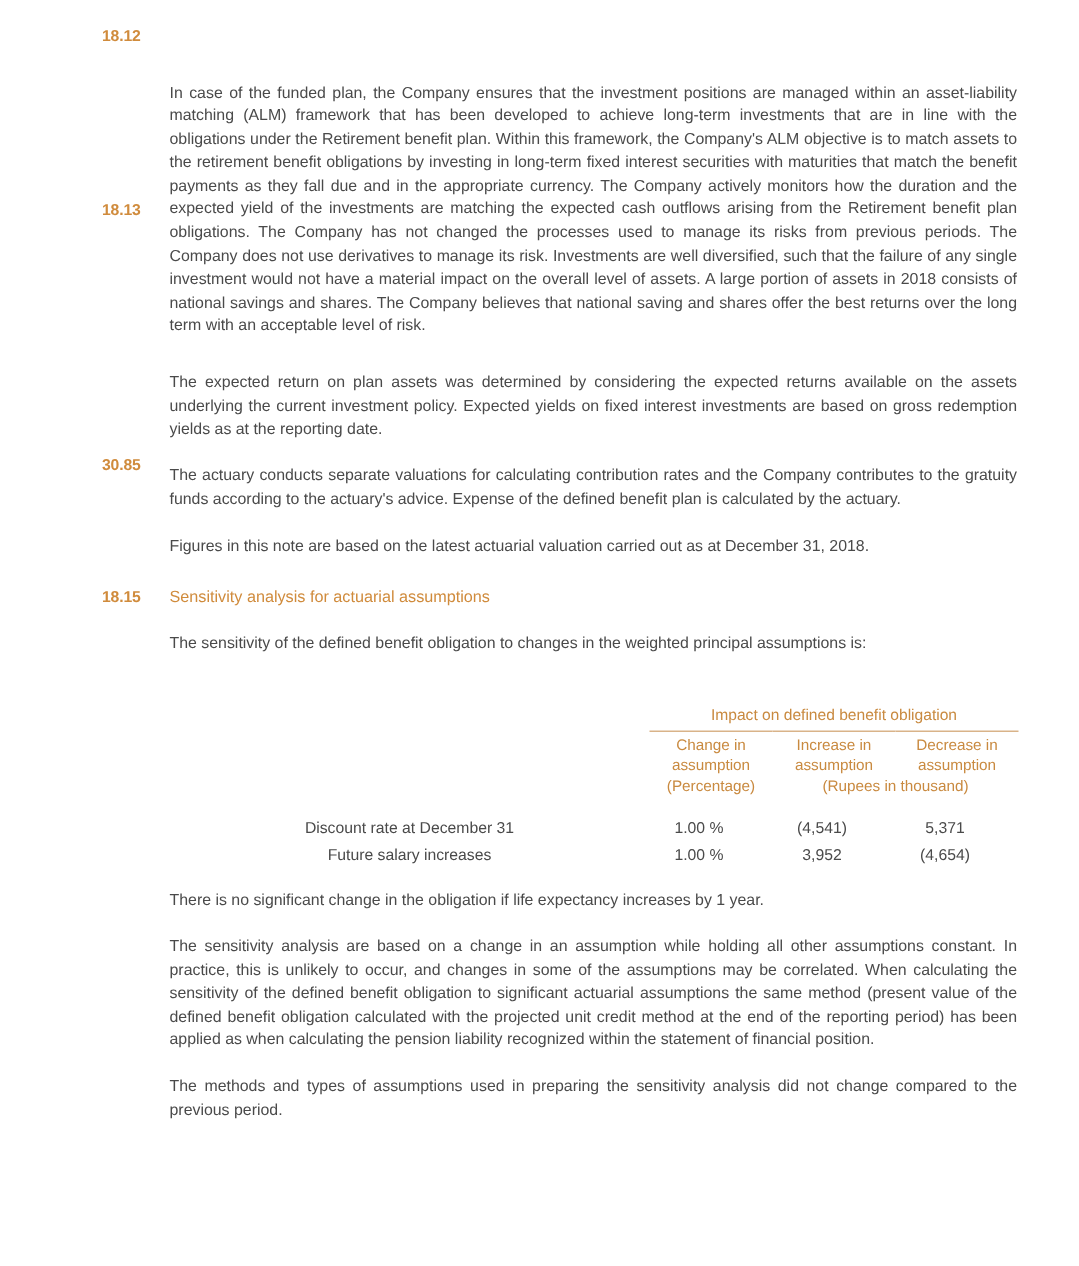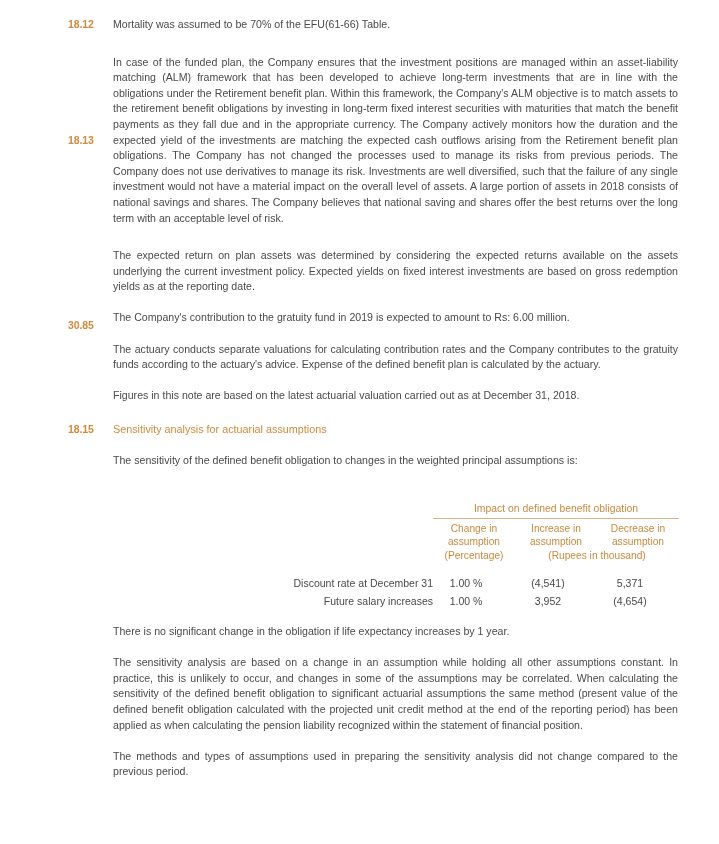--- a/index.html
+++ b/index.html
@@ -119,21 +119,21 @@
   .unitshead {
     color: #c98a40;
     font-size: 10.2px;
     line-height: 13.4px;
     white-space: nowrap;
   }
   .row-label {
     font-size: 10.5px;
     line-height: 18px;
     color: #4a4a4a;
-    text-align: right;
+    text-align: center;
     white-space: nowrap;
     margin-left: 15px;
   }
   .row-num {
     font-size: 10.5px;
     line-height: 18px;
     color: #4a4a4a;
     text-align: center;
     padding-right: 16px !important;
     white-space: nowrap;
@@ -142,41 +142,37 @@
 </style>
 </head>
 <body>
 
 <div class="page">
 
   <div class="gap-top"></div>
 
   <div class="note">
     <div class="note-num">18.12</div>
-    <div class="note-body">
-      <p class="para nojust">Mortality was assumed to be 70% of the EFU(61-66) Table.</p>
-    </div>
   </div>
 
   <div class="gap-22"></div>
 
   <div class="note">
     <div class="note-num">18.13</div>
     <div class="note-body">
       <p class="para">In case of the funded plan, the Company ensures that the investment positions are managed within an asset-liability matching (ALM) framework that has been developed to achieve long-term investments that are in line with the obligations under the Retirement benefit plan. Within this framework, the Company's ALM objective is to match assets to the retirement benefit obligations by investing in long-term fixed interest securities with maturities that match the benefit payments as they fall due and in the appropriate currency. The Company actively monitors how the duration and the expected yield of the investments are matching the expected cash outflows arising from the Retirement benefit plan obligations. The Company has not changed the processes used to manage its risks from previous periods. The Company does not use derivatives to manage its risk. Investments are well diversified, such that the failure of any single investment would not have a material impact on the overall level of assets. A large portion of assets in 2018 consists of national savings and shares. The Company believes that national saving and shares offer the best returns over the long term with an acceptable level of risk.</p>
     </div>
   </div>
 
   <div class="gap-22"></div>
 
   <div class="note">
     <div class="note-num">30.85</div>
     <div class="note-body">
       <p class="para">The expected return on plan assets was determined by considering the expected returns available on the assets underlying the current investment policy. Expected yields on fixed interest investments are based on gross redemption yields as at the reporting date.</p>
-      <p class="para nojust">The Company's contribution to the gratuity fund in 2019 is expected to amount to Rs: 6.00 million.</p>
       <p class="para">The actuary conducts separate valuations for calculating contribution rates and the Company contributes to the gratuity funds according to the actuary's advice. Expense of the defined benefit plan is calculated by the actuary.</p>
       <p class="para nojust">Figures in this note are based on the latest actuarial valuation carried out as at December 31, 2018.</p>
     </div>
   </div>
 
   <div class="gap-18"></div>
 
   <div class="note">
     <div class="note-num">18.15</div>
     <div class="note-body">

